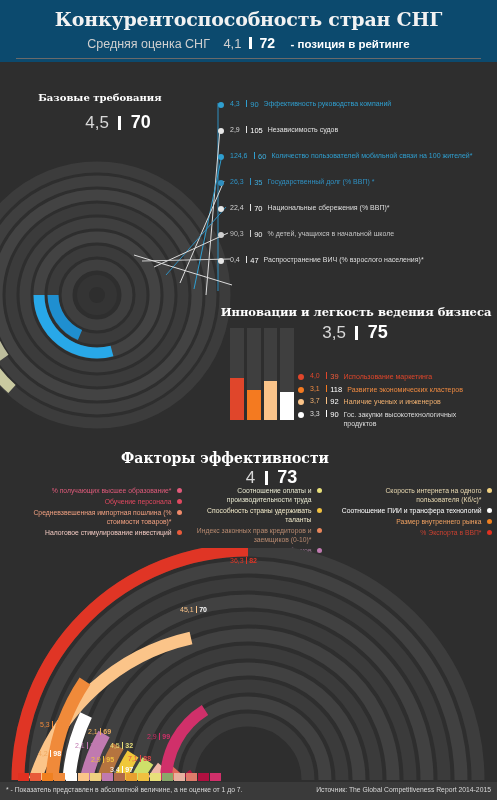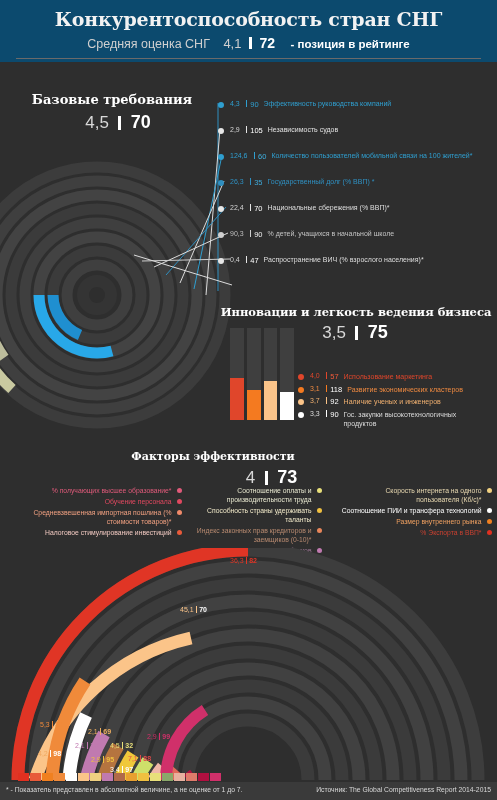--- a/index.html
+++ b/index.html
@@ -28,27 +28,27 @@
   
   .sec-title{
     font-family:"DejaVu Serif","Liberation Serif",serif;
     font-weight:bold;color:#fff;text-align:center;
   }
   .sec-score{text-align:center;color:#d8d8d8;white-space:nowrap;}
   .sec-score .v{font-size:17px;}
   .sec-score .sep2{display:inline-block;width:3px;height:14px;background:#fff;vertical-align:-2px;margin:0 5px;}
   .sec-score .r{font-size:18px;font-weight:bold;color:#fff;}
 
-  #basic-title{position:absolute;top:92px;left:12px;width:200px;font-size:13px;}
+  #basic-title{position:absolute;top:92px;left:0;width:200px;font-size:10px;}
   #basic-score{position:absolute;top:112px;left:18px;width:200px;}
 
   #inno-title{position:absolute;top:305px;left:215px;width:282px;font-size:11.5px;}
   #inno-score{position:absolute;top:322px;left:255px;width:200px;}
 
-  #eff-title{position:absolute;top:450px;left:4px;width:418px;font-size:11px;}
+  #eff-title{position:absolute;top:450px;left:16px;width:418px;font-size:14px;}
   #eff-score{position:absolute;top:467px;left:0;width:497px;padding-left:23px;}
 
   
   .legend-top{position:absolute;top:100px;left:218px;width:279px;}
   .lrow{display:flex;align-items:flex-start;height:26px;font-size:7px;white-space:nowrap;}
   .ldot{width:6px;height:6px;border-radius:50%;flex:0 0 auto;margin-top:2px;margin-right:6px;}
   .lval{font-size:7px;margin-right:3px;}
   .lbar{display:inline-block;width:1.5px;height:7px;background:currentColor;margin:0 3px;vertical-align:-1px;}
   .lrank{font-size:7.5px;font-weight:normal;margin-right:5px;}
   .ltext{font-size:7px;}
@@ -220,21 +220,21 @@
     <div class="bcol">
         <div class="bfill" style="height:30%;background:#ffffff"></div>
       </div>
   </div>
 
   <div class="legend-inno">
     <div class="irow">
       <span class="ldot" style="background:#e0462b"></span>
       <span class="lval" style="color:#e0462b">4,0</span>
       <span class="lbar" style="color:#e0462b"></span>
-      <span class="lrank" style="color:#f05a3a">57</span>
+      <span class="lrank" style="color:#f05a3a">39</span>
       <span class="ltext iwrap" style="color:#e0462b">Использование маркетинга</span>
     </div>
     <div class="irow">
       <span class="ldot" style="background:#f47a20"></span>
       <span class="lval" style="color:#f08a40">3,1</span>
       <span class="lbar" style="color:#f47a20"></span>
       <span class="lrank" style="color:#ffffff">118</span>
       <span class="ltext iwrap" style="color:#f08a40">Развитие экономических кластеров</span>
     </div>
     <div class="irow">

